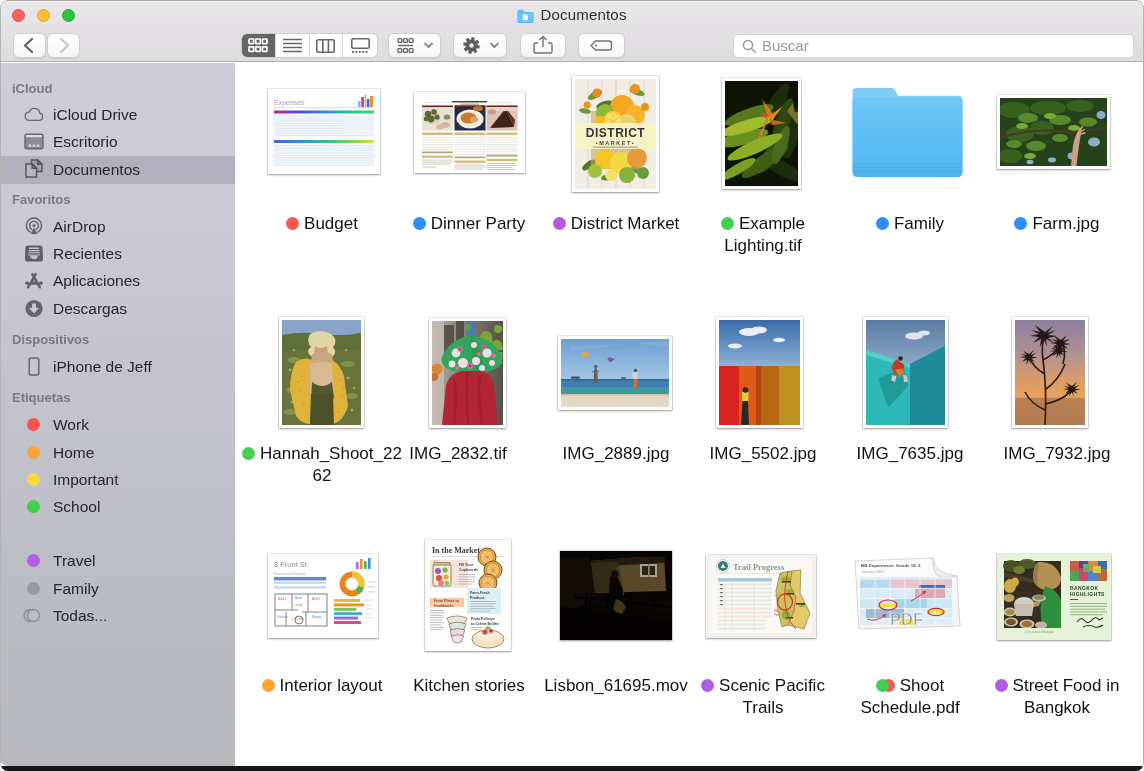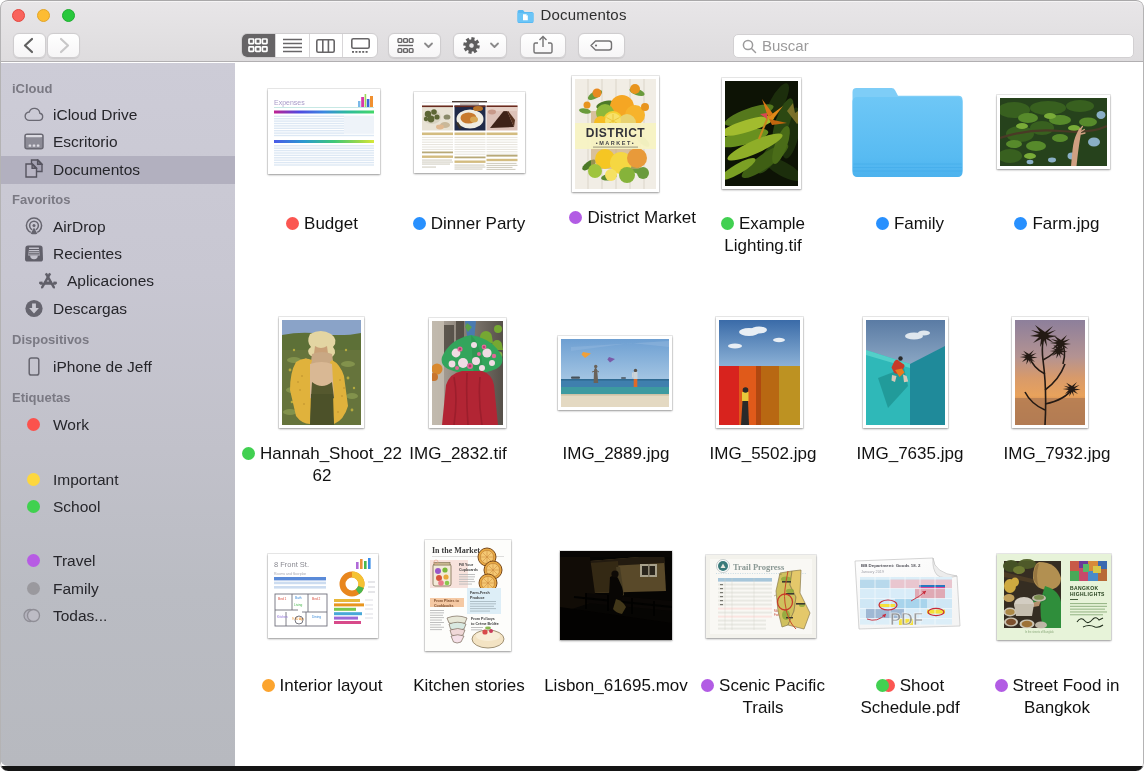--- a/index.html
+++ b/index.html
@@ -219,21 +219,21 @@
           <path d="M5.2 3 h9.6 l1 8 h-11.6 z" fill="#c3c2cc"></path>
           <g stroke="#605f69" stroke-width="1.1">
             <line x1="5" y1="5" x2="15" y2="5"></line>
             <line x1="4.8" y1="7.2" x2="15.2" y2="7.2"></line>
             <line x1="4.6" y1="9.4" x2="15.4" y2="9.4"></line>
           </g>
           <path d="M6.2 11 a3.8 3.8 0 0 0 7.6 0 z" fill="#c3c2cc"></path>
         </svg>
       <span class="tx">Recientes</span>
     </div>
-    <div class="row" style="top:204px;margin-left:14px;">
+    <div class="row" style="top:204px;">
       <svg class="ic" viewBox="0 0 22 19">
           <g fill="#605f69">
             <path d="M12.2 1 l2.3 1.3 -9 15.6 -2 0.4 -0.3 -1.7 z"></path>
             <path d="M9.8 1 l-2.3 1.3 9 15.6 2 0.4 0.3 -1.7 z"></path>
             <path d="M1.4 10.9 l3.4 -0.2 1.2 3.6 -3.3 -0.2 -1.6 -1.4 z"></path>
             <path d="M20.6 10.9 l-3.4 -0.2 -1.2 3.6 3.3 -0.2 1.6 -1.4 z"></path>
             <path d="M7 10.7 h8 l0.8 3.6 h-9.6 z"></path>
           </g>
         </svg>
       <span class="tx">Aplicaciones</span>
@@ -249,20 +249,24 @@
     <div class="row" style="top:289.5px;">
       <svg class="ic" viewBox="0 0 20 19">
           <rect x="5.2" y="0.9" width="9.6" height="17.2" rx="2.2" fill="none" stroke="#66656f" stroke-width="1.5"></rect>
         </svg>
       <span class="tx">iPhone de Jeff</span>
     </div>
     <div class="hdr" style="top:327px;">Etiquetas</div>
     <div class="row" style="top:348px;">
         <span class="dot" style="background:#fb524d;"></span>
         <span class="tx">Work</span>
+      </div>
+    <div class="row" style="top:375.5px;">
+        <span class="dot" style="background:#fda335;"></span>
+        <span class="tx">Home</span>
       </div>
     <div class="row" style="top:402.5px;">
         <span class="dot" style="background:#fdd73e;"></span>
         <span class="tx">Important</span>
       </div>
     <div class="row" style="top:429.5px;padding-left:8px;">
         <span class="dot" style="background:#40d14f;"></span>
         <span class="tx">School</span>
       </div>
     <div class="row" style="top:484px;">
@@ -278,21 +282,21 @@
           <circle cx="8" cy="9.5" r="6" fill="#b3b2bc" stroke="#8f8e96" stroke-width="1.3"></circle>
           <circle cx="11.5" cy="9.5" r="6" fill="#bdbcc5" stroke="#8f8e96" stroke-width="1.3"></circle>
         </svg>
       <span class="tx">Todas...</span>
     </div>
   </div>
   <div id="content">
 
     <div class="lbl" style="left:6px;top:150px;"><span class="dot" style="background:#fb5651;"></span>Budget</div>
     <div class="lbl" style="left:153px;top:150px;"><span class="dot" style="background:#2890fe;"></span>Dinner Party</div>
-    <div class="lbl" style="left:300px;top:144px;text-align:right;"><span class="dot" style="background:#b25ce4;"></span>District Market</div>
+    <div class="lbl" style="left:300px;top:150px;"><span class="dot" style="background:#b25ce4;"></span>District Market</div>
     <div class="lbl" style="left:447px;top:150px;"><span class="dot" style="background:#41d051;"></span>Example<br>Lighting.tif</div>
     <div class="lbl" style="left:594px;top:150px;"><span class="dot" style="background:#2890fe;"></span>Family</div>
     <div class="lbl" style="left:741px;top:150px;"><span class="dot" style="background:#2890fe;"></span>Farm.jpg</div>
 
     <div class="lbl" style="left:6px;top:380px;"><span class="dot" style="background:#41d051;"></span>Hannah_Shoot_22<br>62</div>
     <div class="lbl" style="left:142px;top:380px;">IMG_2832.tif</div>
     <div class="lbl" style="left:300px;top:380px;">IMG_2889.jpg</div>
     <div class="lbl" style="left:447px;top:380px;">IMG_5502.jpg</div>
     <div class="lbl" style="left:594px;top:380px;">IMG_7635.jpg</div>
     <div class="lbl" style="left:741px;top:380px;">IMG_7932.jpg</div>

